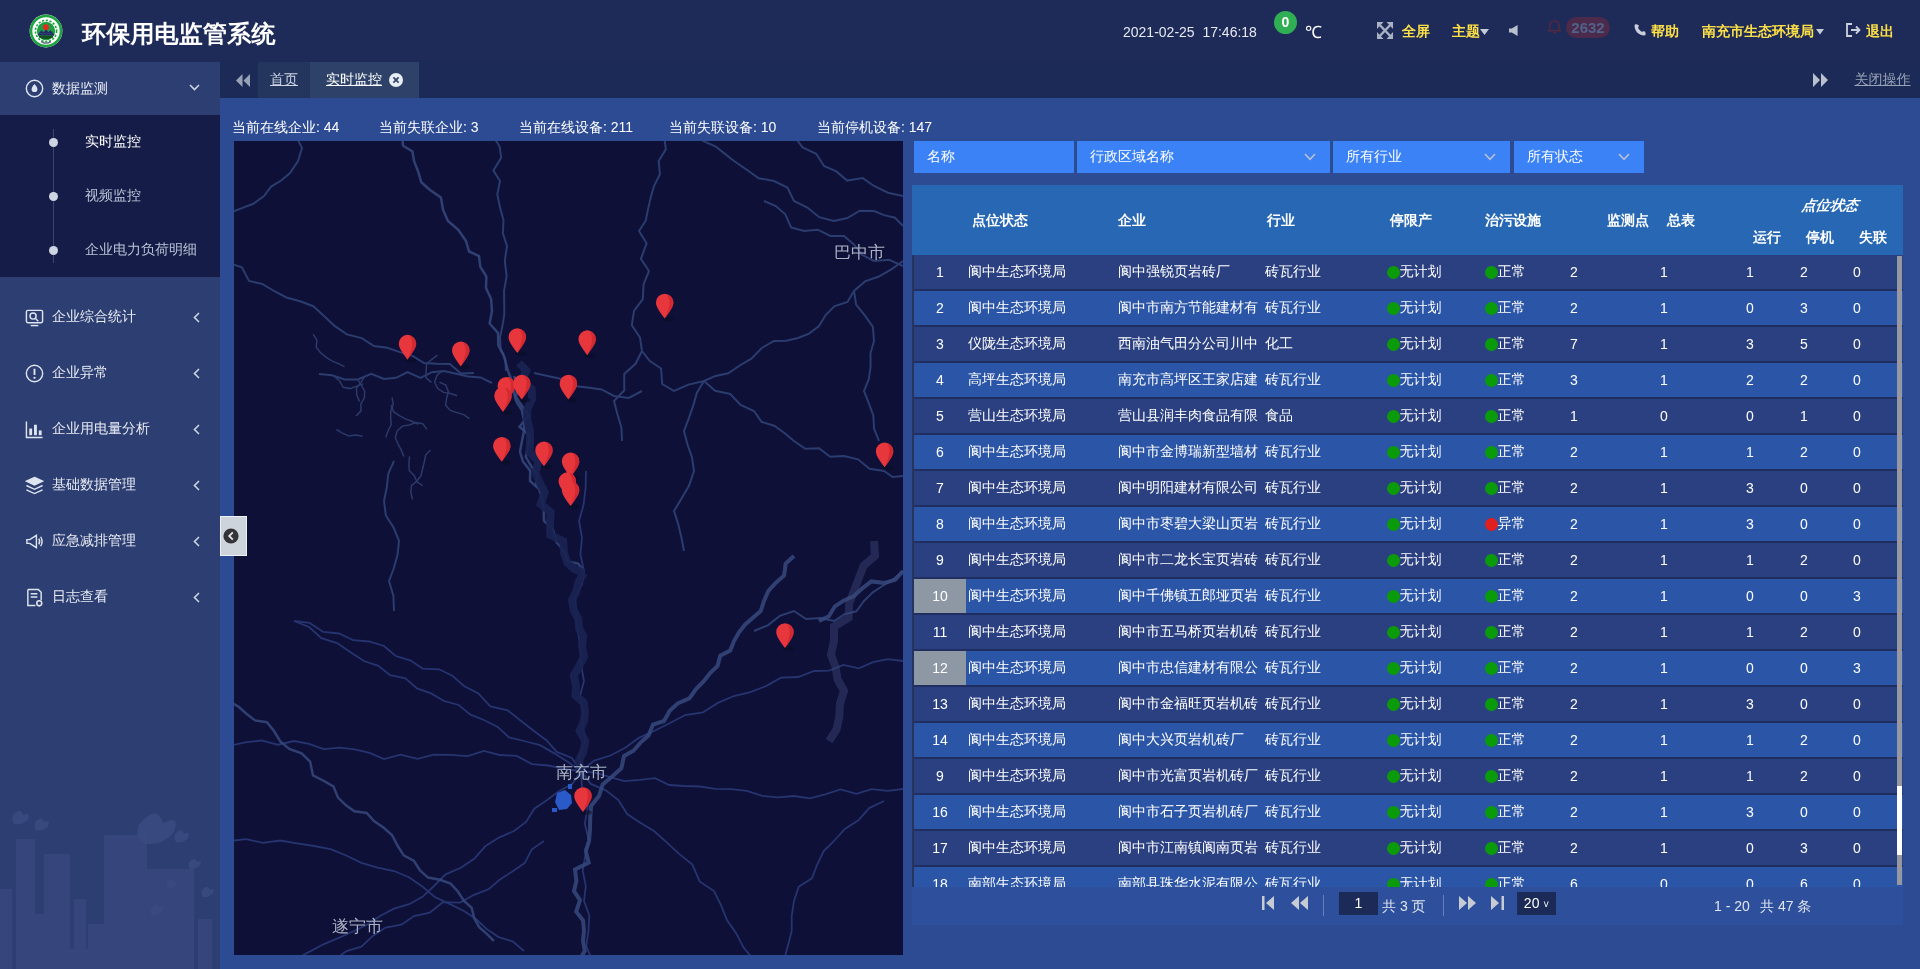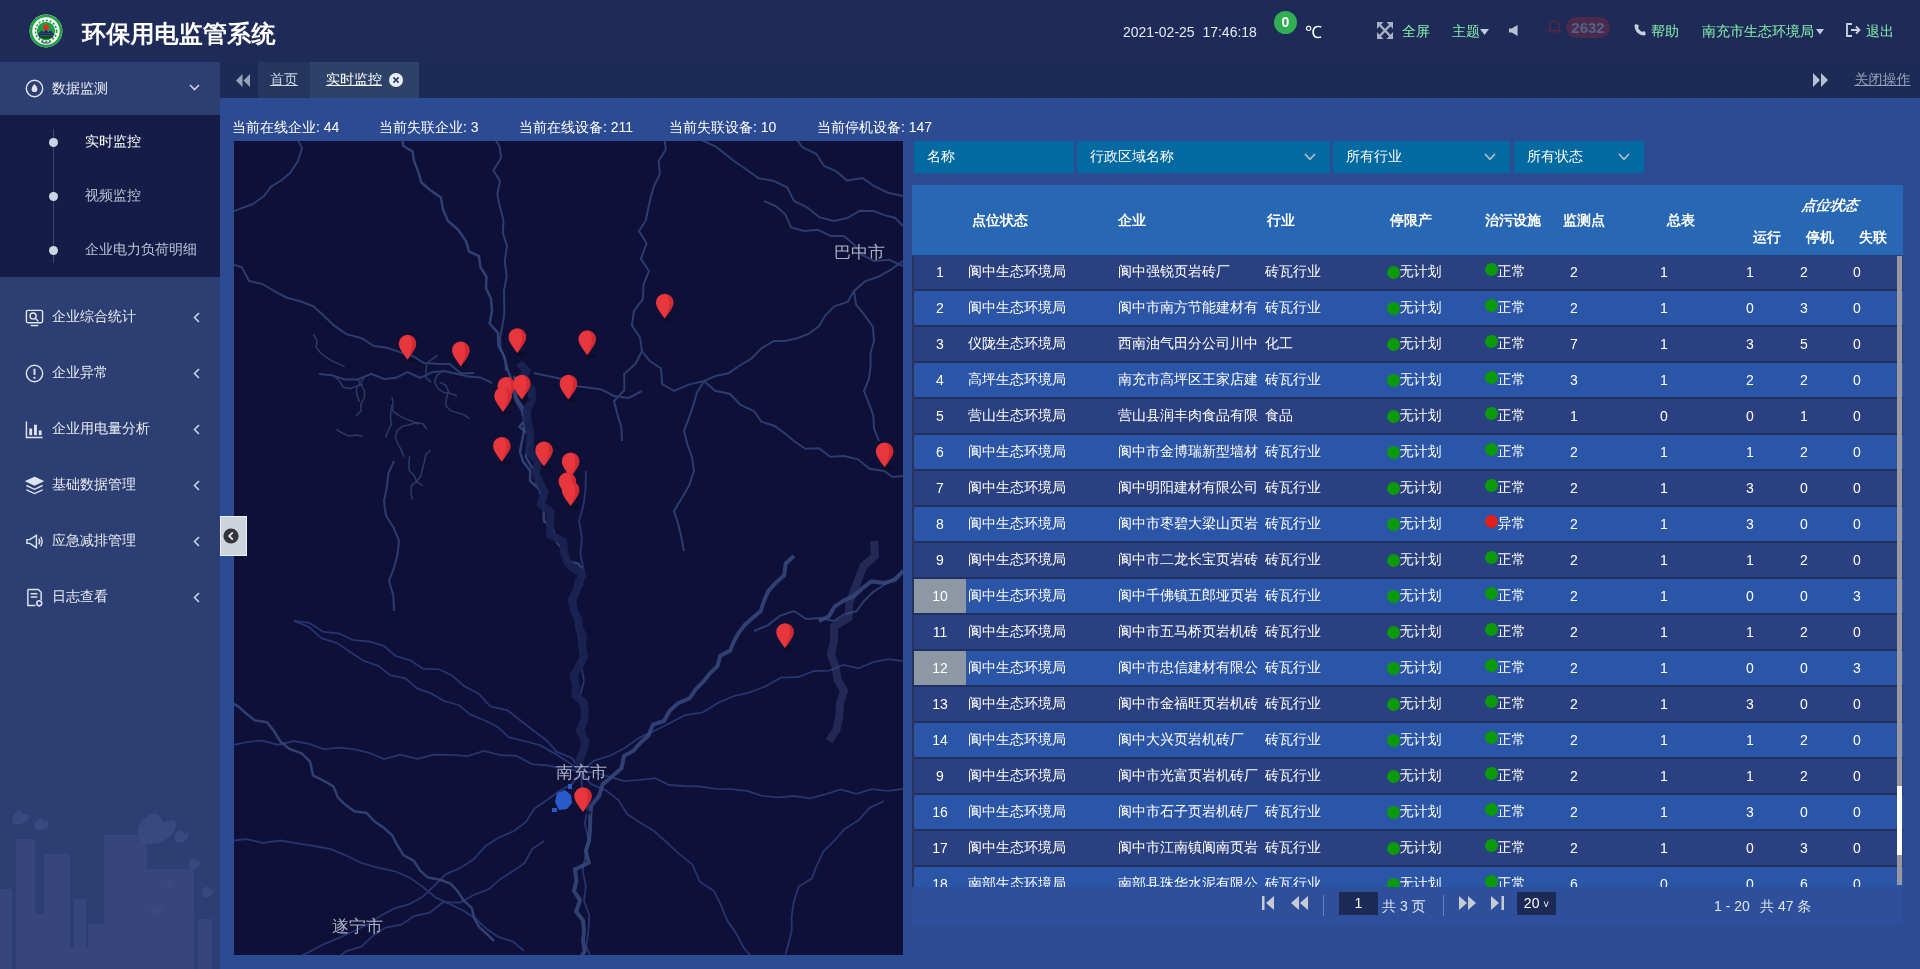--- a/index.html
+++ b/index.html
@@ -6,21 +6,21 @@
 *{margin:0;padding:0;box-sizing:border-box;}
 html,body{width:1920px;height:969px;overflow:hidden;}
 body{font-family:"Liberation Sans",sans-serif;background:#2d4b93;position:relative;}
 .abs{position:absolute;}
 
 #hdr{position:absolute;left:0;top:0;width:1920px;height:62px;background:#1e2a58;z-index:30;}
 #title{position:absolute;left:82px;top:18px;font-size:24px;font-weight:bold;color:#fff;letter-spacing:0.2px;}
 #dt{position:absolute;left:1123px;top:24px;font-size:14px;color:#e6e9f0;}
 #temp0{position:absolute;left:1274px;top:11px;width:23px;height:23px;border-radius:50%;background:#2fae54;color:#fff;font-size:14px;font-weight:bold;text-align:center;line-height:23px;}
 #celsius{position:absolute;left:1305px;top:20px;font-size:17px;color:#fff;}
-.hitem{position:absolute;top:23px;font-size:14px;font-weight:normal;color:#86efac;white-space:nowrap;}
+.hitem{position:absolute;top:23px;font-size:14px;font-weight:bold;color:#fde047;white-space:nowrap;}
 
 #side{position:absolute;left:0;top:62px;width:220px;height:907px;background:#2d3e72;overflow:hidden;}
 .mitem{position:relative;height:56px;display:flex;align-items:center;color:#e8ecf4;font-size:14px;}
 .mitem .mic{width:19px;height:19px;margin-left:25px;margin-right:8px;flex:none;}
 .mitem .chev{position:absolute;right:20px;top:50%;margin-top:-5px;}
 #submenu{background:#151c48;position:relative;padding:0;}
 #submenu .vline{position:absolute;left:53px;top:14px;bottom:14px;width:1px;background:#3c4576;}
 .sitem{height:54px;display:flex;align-items:center;padding-left:85px;position:relative;font-size:14px;color:#bac3d5;}
 .sitem.on{color:#fff;}
 .sitem .dot{position:absolute;left:49px;top:50%;margin-top:-4px;width:9px;height:9px;border-radius:50%;background:#cdd4e2;}
@@ -29,37 +29,37 @@
 #tabbar{position:absolute;left:220px;top:62px;width:1700px;height:36px;background:#1c2a57;}
 .tab{position:absolute;top:0;height:36px;display:flex;align-items:center;justify-content:center;font-size:14px;color:#cdd5e3;text-decoration:underline;}
 
 #content{position:absolute;left:220px;top:98px;width:1700px;height:871px;background:#2d4b93;}
 #stats{position:absolute;left:12px;top:21px;font-size:14px;color:#fff;white-space:nowrap;}
 #stats span{position:absolute;top:0;white-space:nowrap;}
 
 #map{position:absolute;left:14px;top:43px;width:669px;height:814px;background:#0e1037;}
 #collapsebtn{position:absolute;left:0px;top:418px;width:27px;height:40px;background:#cdd4dc;box-shadow:0 0 0 1px #eef1f5 inset;display:flex;align-items:center;}
 
-.fctl{position:absolute;top:43px;height:32px;background:#0369a1;color:#fff;font-size:14px;display:flex;align-items:center;padding-left:13px;}
+.fctl{position:absolute;top:43px;height:32px;background:#3b82f6;color:#fff;font-size:14px;display:flex;align-items:center;padding-left:13px;}
 .fchev{position:absolute;right:14px;top:12px;width:12px;height:8px;}
 
 #thead{position:absolute;left:692px;top:87px;width:991px;height:70px;background:#2767b3;}
 .hlabel{position:absolute;width:140px;text-align:center;font-size:14px;font-weight:bold;color:#fff;}
 #tbody{position:absolute;left:692px;top:157px;width:991px;height:632px;overflow:hidden;border-left:2px solid #26355f;}
 .tr{display:flex;height:36px;border-bottom:2px solid #202e60;align-items:center;color:#fff;font-size:14px;}
 .tr.odd{background:#2b4080;}
 .tr.even{background:#2b55a6;}
 .td{flex:none;overflow:hidden;white-space:nowrap;}
 .c0{width:52px;text-align:center;align-self:stretch;display:flex;align-items:center;justify-content:center;}
 .c0.sel{background:#8e98a4;color:#fff;}
 .c1{width:150px;padding-left:2px;}
 .c2{width:147px;padding-left:2px;}
 .c3{width:92px;padding-left:2px;}
 .c4{width:118px;display:flex;align-items:center;justify-content:center;}
-.c5{width:64px;display:flex;align-items:flex-start;justify-content:center;}
+.c5{width:64px;display:flex;align-items:center;justify-content:center;}
 .c6{width:74px;text-align:center;}
 .c7{width:106px;text-align:center;}
 .c8{width:66px;text-align:center;}
 .c9{width:42px;text-align:center;}
 .c10{width:64px;text-align:center;}
 .gdot{width:13px;height:13px;border-radius:50%;background:#0a9a0a;flex:none;}
 .rdot{background:#e01f1f;}
 
 #sbtrack{position:absolute;left:1677px;top:158px;width:5px;height:629px;background:#97979f;}
 #sbthumb{position:absolute;left:1677px;top:688px;width:5px;height:69px;background:#fff;}
@@ -449,21 +449,21 @@
         <path d="M1 1 L6 6.4 L11 1"></path>
       </svg>
   </div>
 
   <div id="thead">
     <div class="hlabel" style="left:18px;top:27px;">点位状态</div>
     <div class="hlabel" style="left:150px;top:27px;">企业</div>
     <div class="hlabel" style="left:299px;top:27px;">行业</div>
     <div class="hlabel" style="left:429px;top:27px;">停限产</div>
     <div class="hlabel" style="left:531px;top:27px;">治污设施</div>
-    <div class="hlabel" style="left:602px;top:27px;">监测点</div>
+    <div class="hlabel" style="left:646px;top:27px;">监测点</div>
     <div class="hlabel" style="left:699px;top:27px;">总表</div>
     <div class="hlabel" style="left:848px;top:12px;transform:skewX(-10deg);font-style:italic;">点位状态</div>
     <div class="hlabel" style="left:785px;top:44px;">运行</div>
     <div class="hlabel" style="left:838px;top:44px;">停机</div>
     <div class="hlabel" style="left:891px;top:44px;">失联</div>
   </div>
 
   <div id="tbody">
       <div class="tr odd">
         <div class="td c0">1</div>

